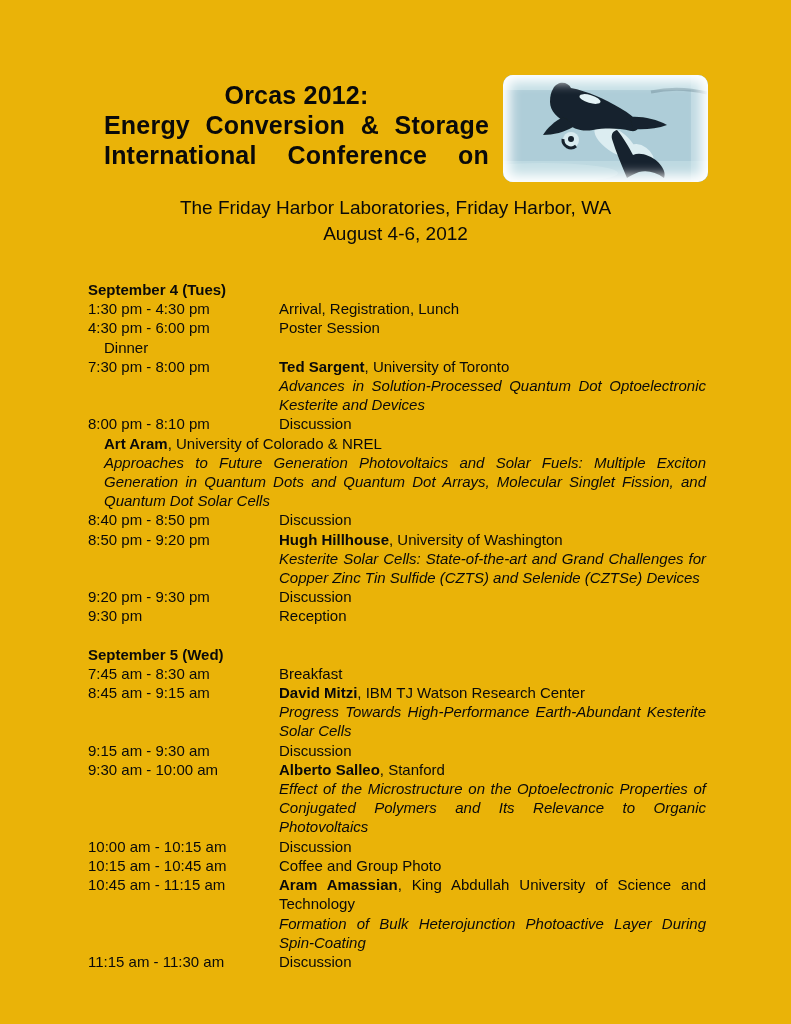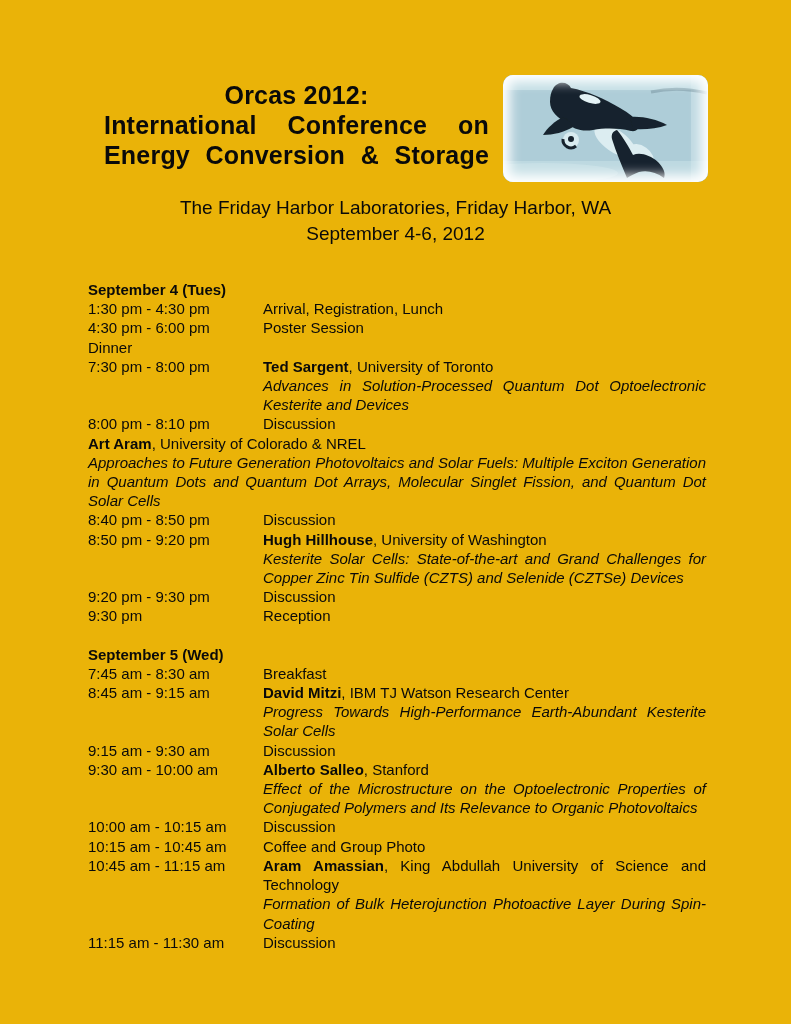--- a/index.html
+++ b/index.html
@@ -38,33 +38,33 @@
   
   .schedule {
     position:absolute; left:88px; top:280px; width:618px;
     font-size:15px; line-height:19.2px;
   }
   .section { margin:0; }
   .section + .section { margin-top:19px; }
   .section-heading { font-weight:bold; }
   .row { display:flex; align-items:flex-start; }
   .time { flex:0 0 175px; width:175px; }
-  .desc { flex:1 1 auto; text-align:justify; }
+  .desc { flex:1 1 auto; text-align:justify;margin-left:16px; }
   .speaker { font-weight:bold; }
   .talk-title { font-style:italic; }
 </style>
 </head>
 <body>
 
 <div class="page">
 
   <div class="title-block">
     <div class="title-line center">Orcas 2012:</div>
+    <div class="title-line justify">Energy Conversion &amp; Storage</div>
     <div class="title-line justify">International Conference on</div>
-    <div class="title-line justify">Energy Conversion &amp; Storage</div>
   </div>
 
   <div class="photo">
     <svg viewBox="0 0 205 107" preserveAspectRatio="none">
       <defs>
         <filter id="soft" x="-10%" y="-10%" width="120%" height="120%">
           <feGaussianBlur stdDeviation="0.7"></feGaussianBlur>
         </filter>
       </defs>
       <rect x="0" y="0" width="205" height="107" fill="#aecdd8"></rect>
@@ -94,21 +94,21 @@
 
         <circle cx="68" cy="65" r="8" fill="#d8ebf0"></circle>
         <path d="M60,64 A8,8 0 0 0 73,71" fill="none" stroke-width="3" stroke="#16242d"></path>
         <circle cx="68" cy="64" r="3" fill="#16242d"></circle>
       </g>
     </svg>
   </div>
 
   <div class="venue-block">
     <div>The Friday Harbor Laboratories, Friday Harbor, WA</div>
-    <div>September 4-6, 2012</div>
+    <div>August 4-6, 2012</div>
   </div>
 
   <div class="schedule">
   <div class="section">
     <div class="section-heading">September 4 (Tues)</div>
     <div class="section-body">
   <div class="row">
     <div class="time">1:30 pm - 4:30 pm</div>
     <div class="desc">
               <div class="plain">Arrival, Registration, Lunch</div>

